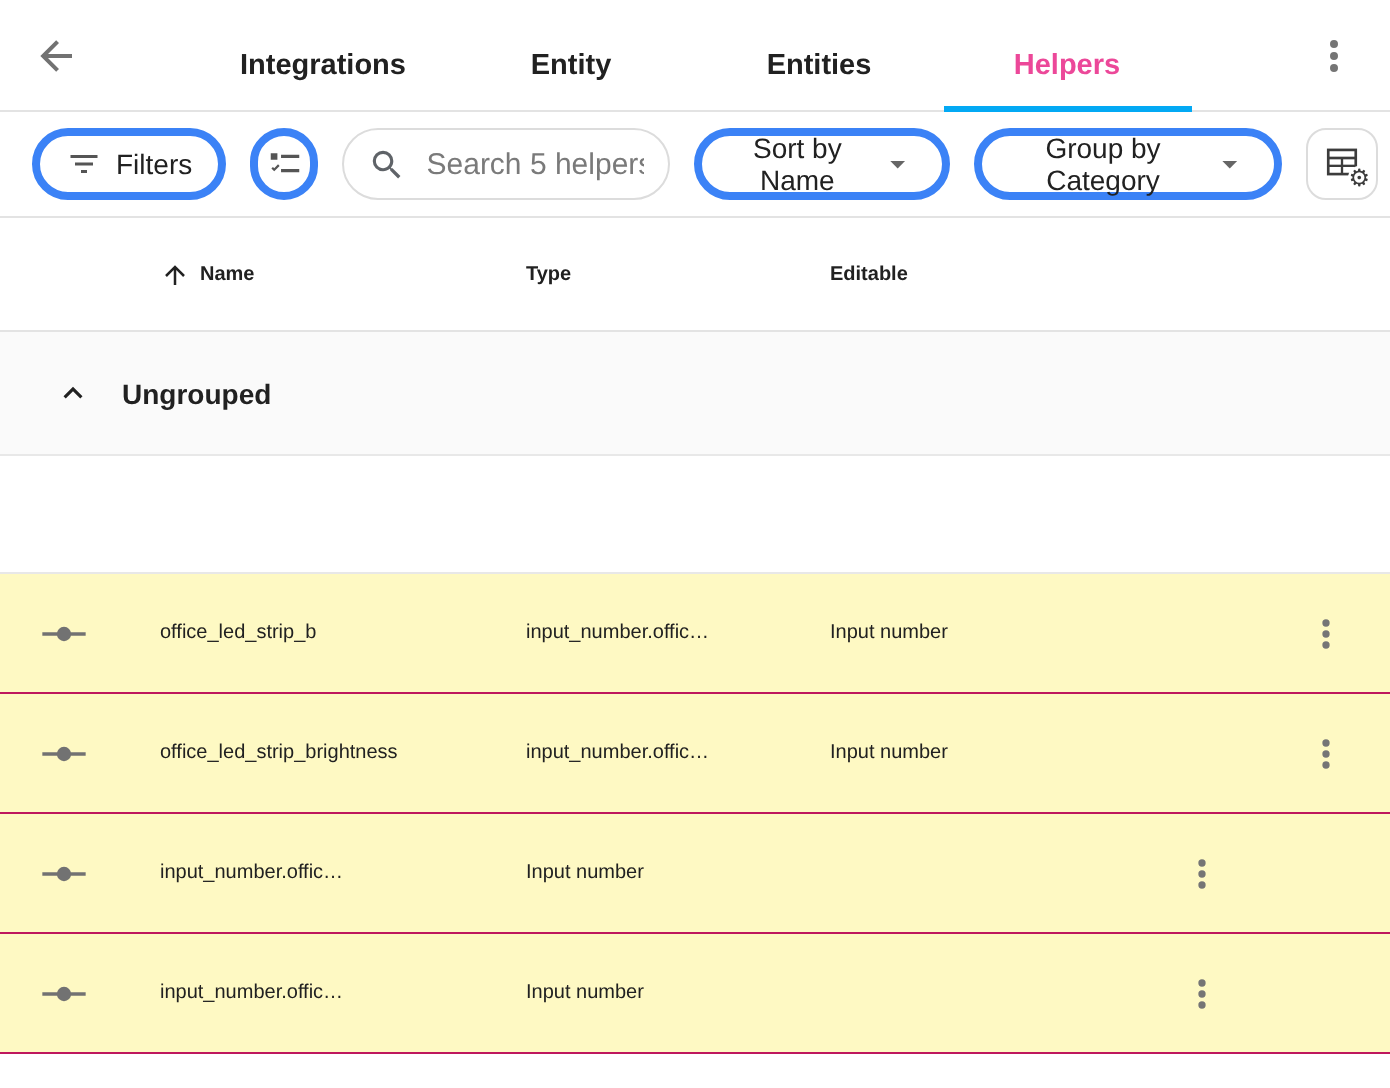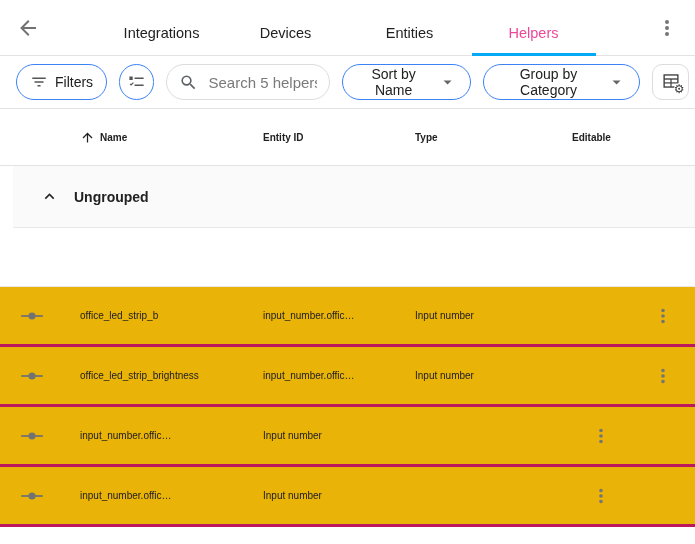--- a/index.html
+++ b/index.html
@@ -7,58 +7,58 @@
   body {
     width:695px; height:544px; overflow:hidden;
     background:#fff; color:#212121;
     font-family:"Liberation Sans", sans-serif;
     font-size:14px;
   }
   
   .tabbar { height:56px; border-bottom:1px solid #e3e3e3; display:flex; align-items:center; padding:0 4px; }
   .icon-btn { background:none; border:none; width:48px; height:48px; display:flex; align-items:center; justify-content:center; cursor:pointer; padding:0; }
   .tabs { flex:1; display:flex; justify-content:center; height:56px; }
-  .tab { width:124px; display:flex; align-items:center; justify-content:center; font-size:14.5px; font-weight:400; color:#212121; cursor:pointer; border-bottom:3px solid transparent; padding-top:14px; }
+  .tab { width:124px; display:flex; align-items:center; justify-content:center; font-size:14.5px; font-weight:700; color:#212121; cursor:pointer; border-bottom:3px solid transparent; padding-top:14px; }
   .tab.active { color:#ec4899; border-bottom-color:#03a9f4; }
   
   .toolbar { height:53px; border-bottom:1px solid #e3e3e3; display:flex; align-items:center; padding:0 6px 0 16px; gap:12px; }
-  .pill { height:36px; border:1px solid #3b82f6; border-radius:18px; background:#fff; display:flex; align-items:center; gap:7px; padding:0 13px; font-size:14px; color:#212121; cursor:pointer; font-family:inherit; }
+  .pill { height:36px; border:4px solid #3b82f6; border-radius:18px; background:#fff; display:flex; align-items:center; gap:7px; padding:0 13px; font-size:14px; color:#212121; cursor:pointer; font-family:inherit; }
   .pill.icon-only { width:40px; justify-content:center; padding:0; }
   .search { height:36px; border:1px solid #dcdcdc; border-radius:18px; display:flex; align-items:center; padding:0 10px 0 12px; width:164px; gap:8px; background:#fff; }
   .search input { border:none; outline:none; flex:1; min-width:0; font-size:15px; font-family:inherit; color:#212121; background:transparent; }
   .search input::placeholder { color:#7a7a7a; }
   .square-btn { width:40px; height:36px; border:1px solid #dcdcdc; border-radius:10px; background:#fff; display:flex; align-items:center; justify-content:center; cursor:pointer; margin-left:auto; }
   .tablecog { position:relative; width:22px; height:22px; }
   .tablecog .gear { position:absolute; right:-3px; bottom:-2px; font-size:12px; line-height:1; color:#3c3c3c; background:#fff; border-radius:50%; }
   
   .grid { display:grid; grid-template-columns:80px 183px 152px 157px 70px 1fr; align-items:center; }
   .thead { height:57px; border-bottom:1px solid #e3e3e3; font-weight:bold; font-size:13.5px; }
   .th-name { display:flex; align-items:center; gap:5px; }
-  .group-row { height:62px; background:#fafafa; border-bottom:1px solid #e8e8e8; display:flex; align-items:center; padding-left:27px;margin-left:13px; }
+  .group-row { height:62px; background:#fafafa; border-bottom:1px solid #e8e8e8; display:flex; align-items:center; padding-left:27px; }
   .group-row .group-label { font-weight:bold; font-size:14px; margin-left:15px; }
   .chev-btn { background:none; border:none; padding:0; cursor:pointer; display:flex; align-items:center; }
   .empty-row { height:59px; border-bottom:1px solid #e8e8e8; background:#fff; }
-  .data-row { height:60px; border-bottom:3px solid #be185d; cursor:pointer; background:#eab308; }
+  .data-row { height:60px; border-bottom:1px solid #be185d; cursor:pointer; background:#fef9c3; }
   .cell { font-size:10px; color:#212121; white-space:nowrap; overflow:hidden; }
   .icon-cell { padding-left:19px; display:flex; align-items:center; }
   .menu-cell { display:flex; justify-content:center; padding-right:12px; }
   .kebab-btn { background:none; border:none; width:36px; height:36px; display:flex; align-items:center; justify-content:center; cursor:pointer; padding:0; }
 </style>
 </head>
 <body>
 
 <div class="tabbar">
   <button class="icon-btn">
     <svg width="24" height="24" viewBox="0 0 24 24">
         <path fill="#727272" d="M20,11V13H8L13.5,18.5L12.08,19.92L4.16,12L12.08,4.08L13.5,5.5L8,11H20Z"></path>
       </svg>
   </button>
   <div class="tabs">
     <div class="tab">Integrations</div>
-    <div class="tab">Devices</div>
+    <div class="tab">Entity</div>
     <div class="tab">Entities</div>
     <div class="tab active">Helpers</div>
   </div>
   <button class="icon-btn">
     <svg width="24" height="24" viewBox="0 0 24 24">
         <path fill="#757575" d="M12,16A2,2 0 0,1 14,18A2,2 0 0,1 12,20A2,2 0 0,1 10,18A2,2 0 0,1 12,16M12,10A2,2 0 0,1 14,12A2,2 0 0,1 12,14A2,2 0 0,1 10,12A2,2 0 0,1 12,10M12,4A2,2 0 0,1 14,6A2,2 0 0,1 12,8A2,2 0 0,1 10,6A2,2 0 0,1 12,4Z"></path>
       </svg>
   </button>
 </div>
 
@@ -106,21 +106,20 @@
 </div>
 
 <div class="grid thead">
   <span class="cell"></span>
   <span class="cell th-name">
     <svg width="15" height="15" viewBox="0 0 24 24">
         <path fill="#212121" d="M13,20H11V8L5.5,13.5L4.08,12.08L12,4.16L19.92,12.08L18.5,13.5L13,8V20Z"></path>
       </svg>
     <span>Name</span>
   </span>
-  <span class="cell">Entity ID</span>
   <span class="cell">Type</span>
   <span class="cell">Editable</span>
   <span class="cell"></span>
 </div>
 
 <div class="group-row">
   <button class="chev-btn">
     <svg width="19" height="19" viewBox="0 0 24 24">
         <path fill="#212121" d="M7.41,15.41L12,10.83L16.59,15.41L18,14L12,8L6,14L7.41,15.41Z"></path>
       </svg>

